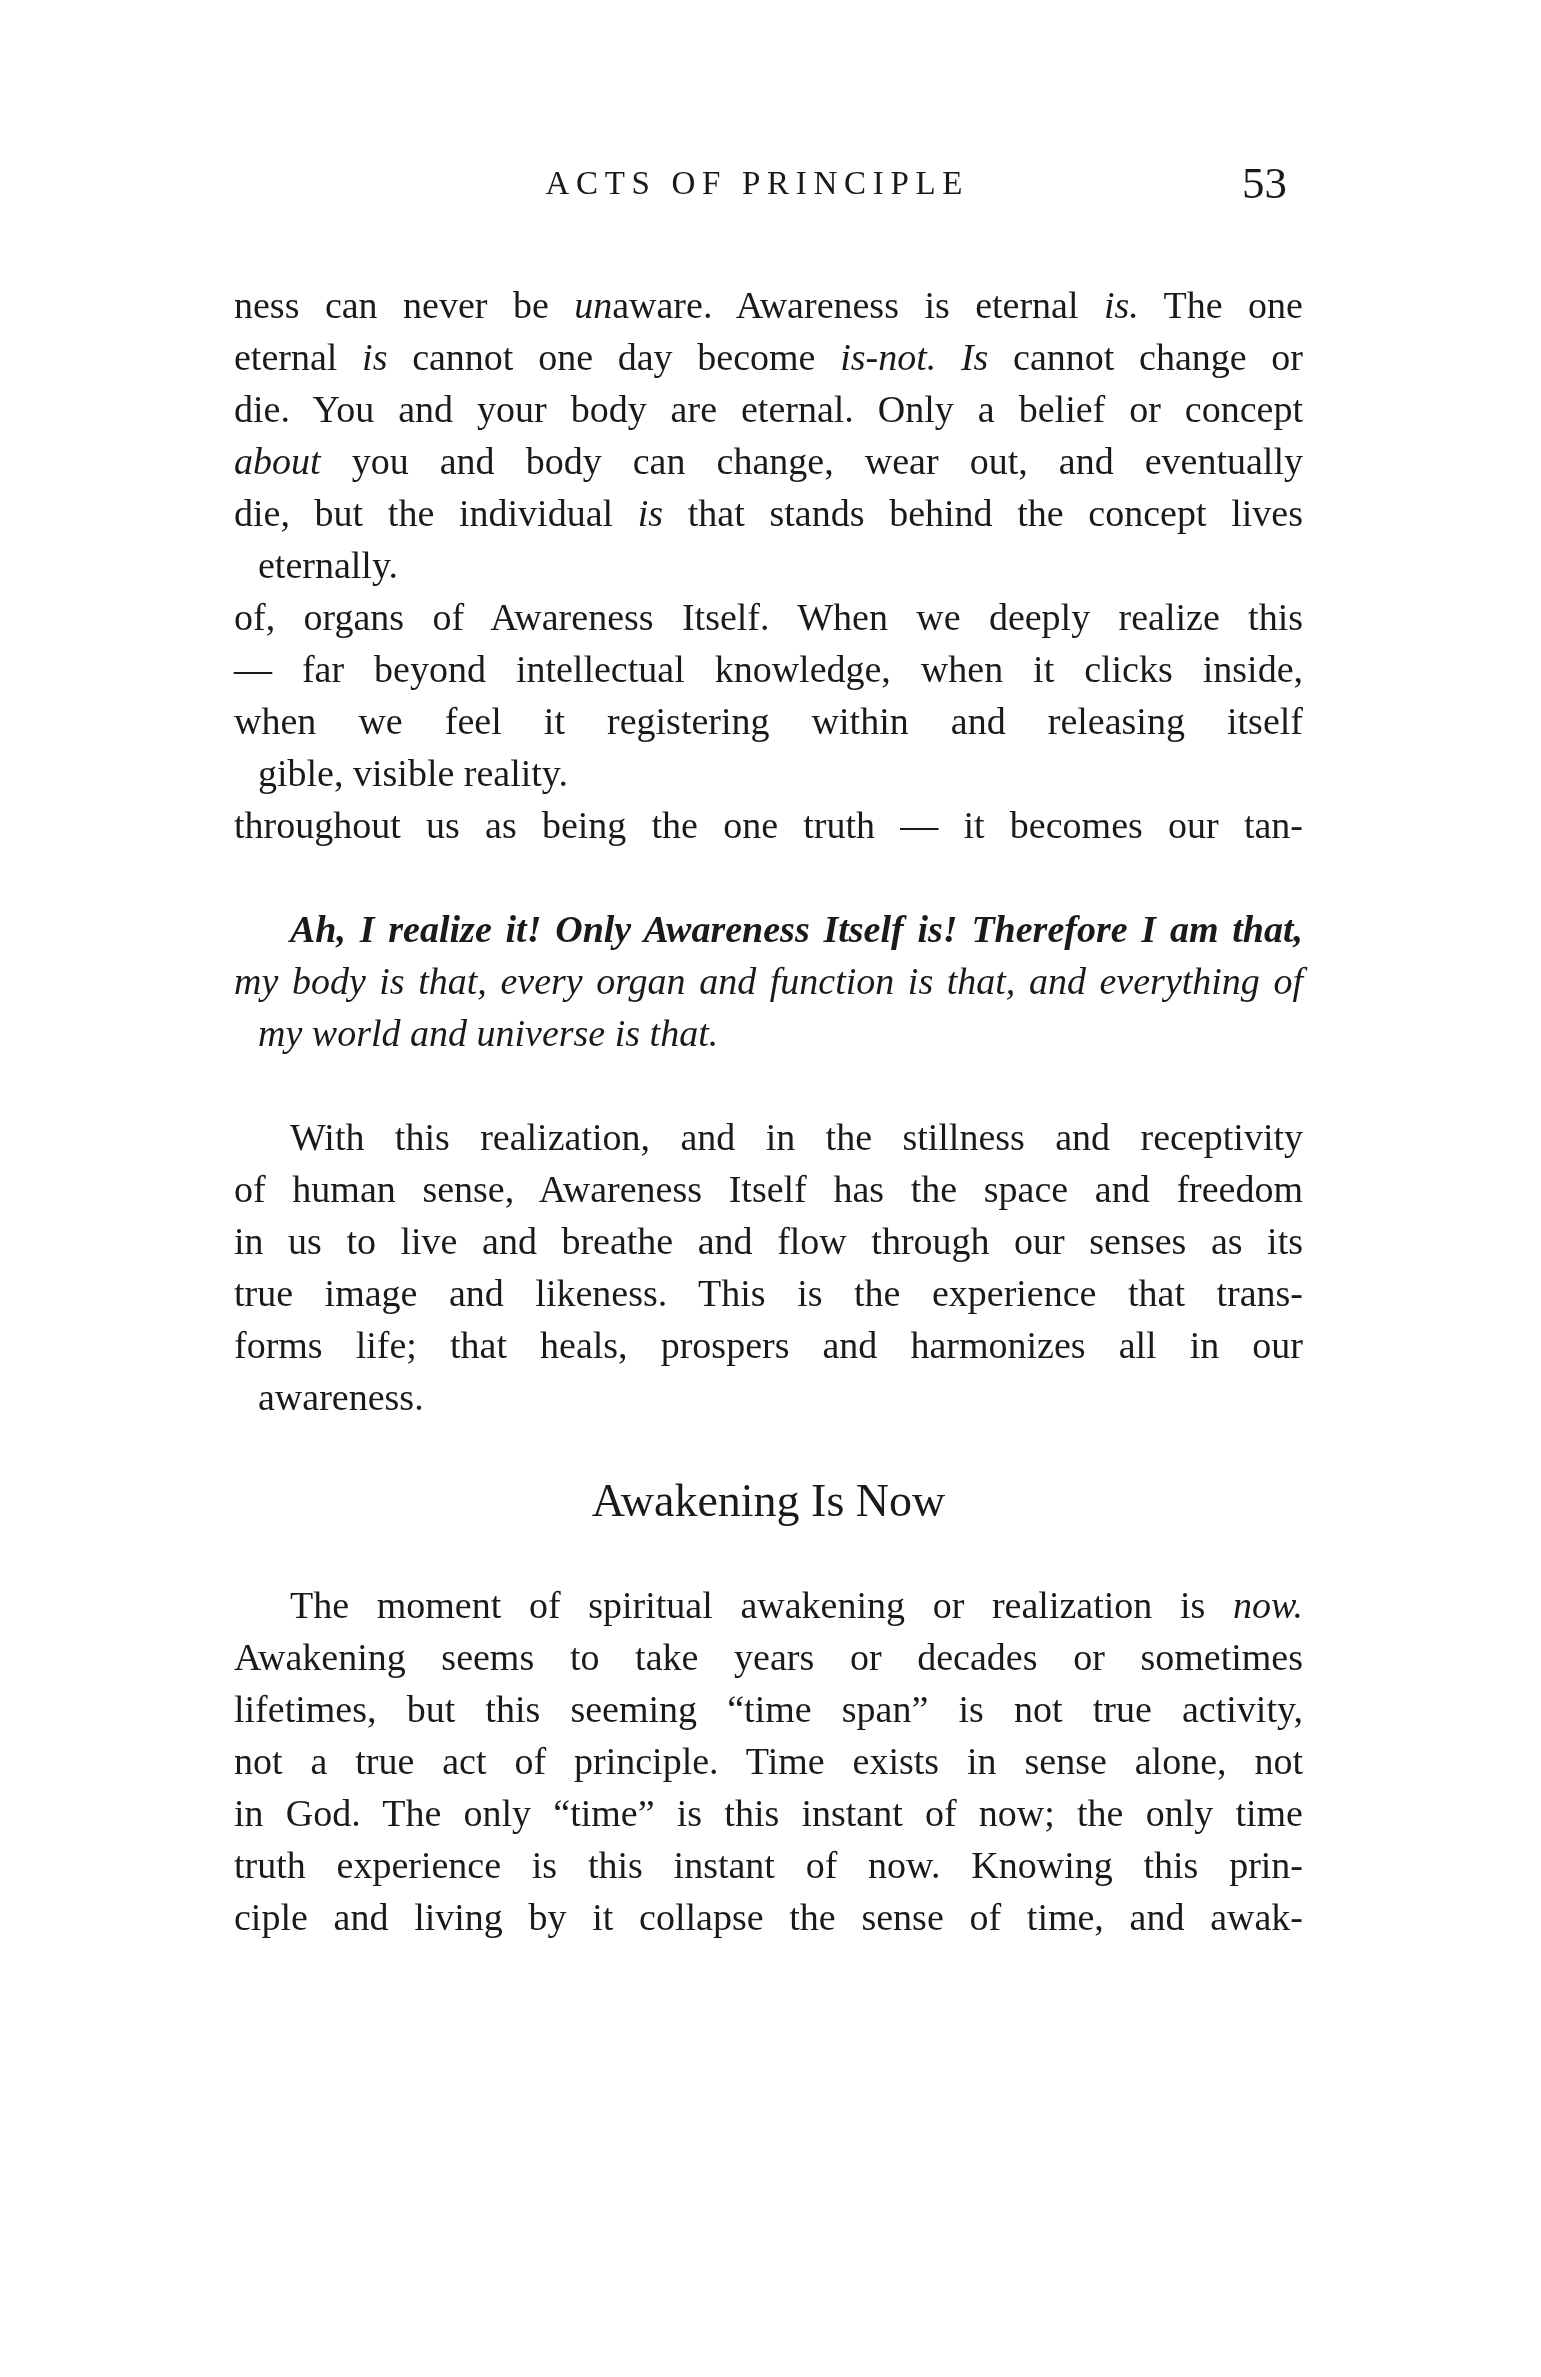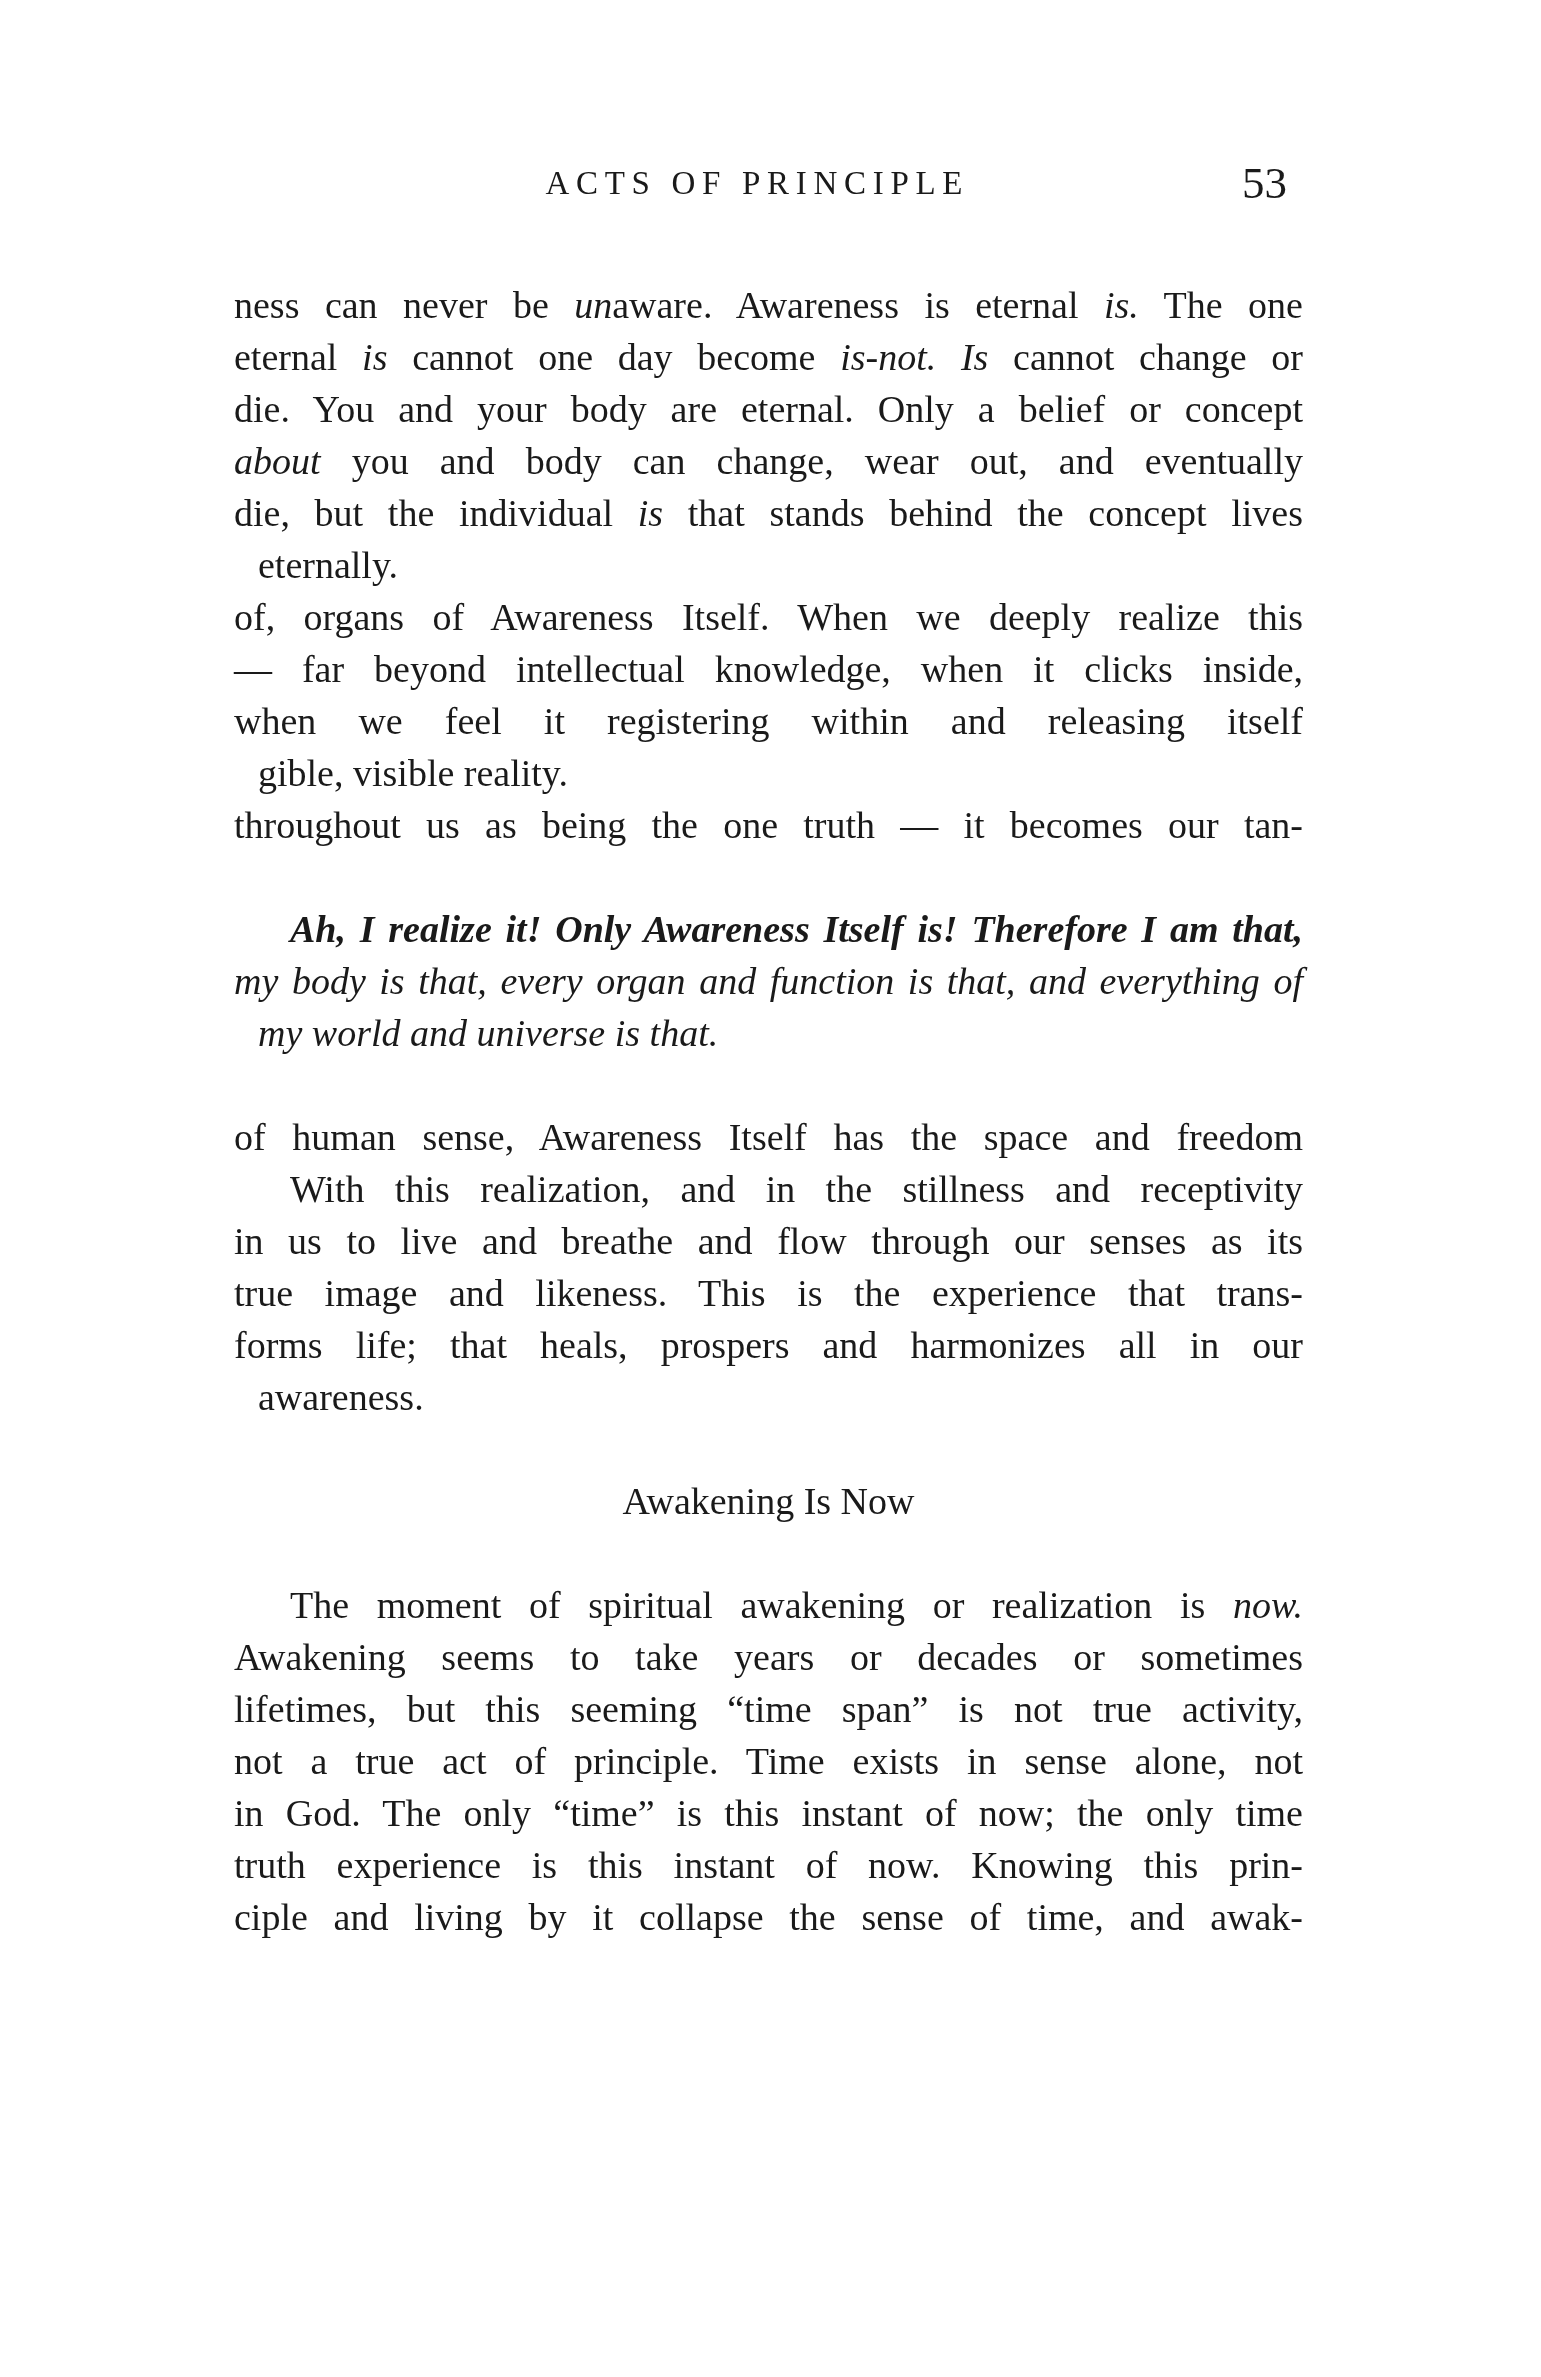--- a/index.html
+++ b/index.html
@@ -65,21 +65,21 @@
     }
     .italic-block {
       font-style: italic;
       margin-top: 52px !important;
     }
     .section-heading {
       text-align: center !important;
       text-align-last: center !important;
       margin-top: 52px !important;
       margin-bottom: 52px !important;
-      font-size: 38px;
+      font-size: 46px;
     }
     em { font-style: italic; }
     .line { display: block; text-align: justify; text-align-last: justify; }
     .line.last { text-align-last: left; margin-left: 24px; }
   </style>
 </head>
 <body>
 
 <div class="page">
   <div class="running-head">
@@ -101,22 +101,22 @@
         <span class="line"><span>when we feel it registering within and releasing itself</span></span>
         <span class="line last"><span>gible, visible reality.</span></span>
         <span class="line"><span>throughout us as being the one truth — it becomes our tan-</span></span>
       </p>
       <p class="italic-block">
         <span class="line" style="text-indent: 56px; font-weight: bold;"><em>Ah, I realize it! Only Awareness Itself is! Therefore I am that,</em></span>
         <span class="line"><em>my body is that, every organ and function is that, and everything of</em></span>
         <span class="line last"><em>my world and universe is that.</em></span>
       </p>
       <p class="gap-before">
+        <span class="line" style="text-indent: 56px;"><span>With this realization, and in the stillness and receptivity</span></span>
         <span class="line"><span>of human sense, Awareness Itself has the space and freedom</span></span>
-        <span class="line" style="text-indent: 56px;"><span>With this realization, and in the stillness and receptivity</span></span>
         <span class="line"><span>in us to live and breathe and flow through our senses as its</span></span>
         <span class="line"><span>true image and likeness. This is the experience that trans-</span></span>
         <span class="line"><span>forms life; that heals, prospers and harmonizes all in our</span></span>
         <span class="line last"><span>awareness.</span></span>
       </p>
       <p class="section-heading">Awakening Is Now</p>
       <p>
         <span class="line" style="text-indent: 56px;"><span>The moment of spiritual awakening or realization is </span><em>now.</em></span>
         <span class="line"><span>Awakening seems to take years or decades or sometimes</span></span>
         <span class="line"><span>lifetimes, but this seeming “time span” is not true activity,</span></span>

